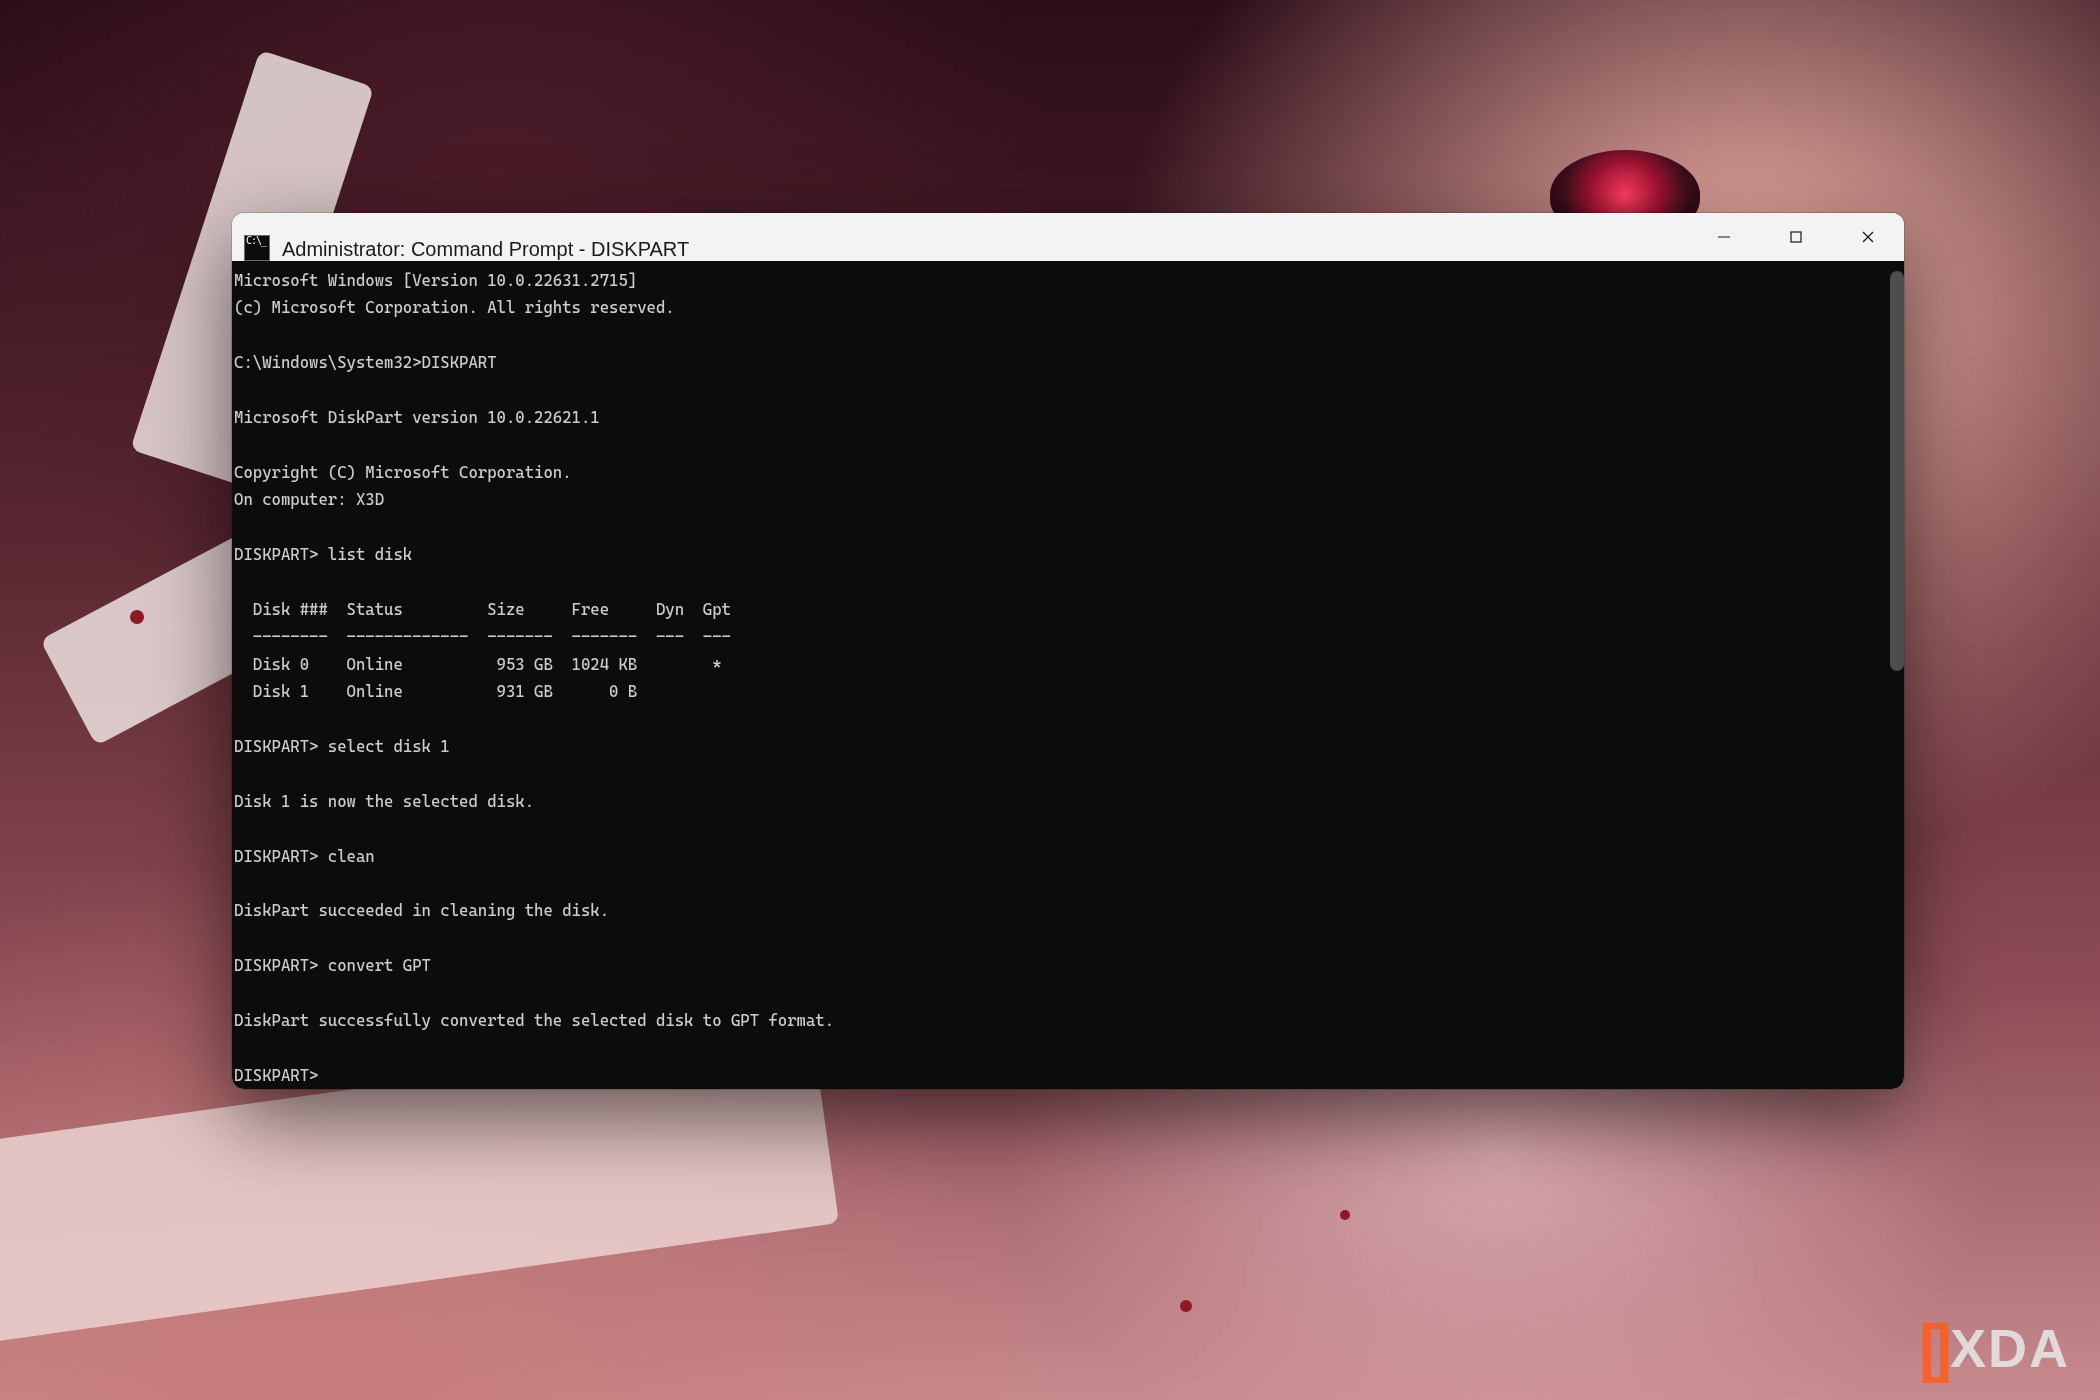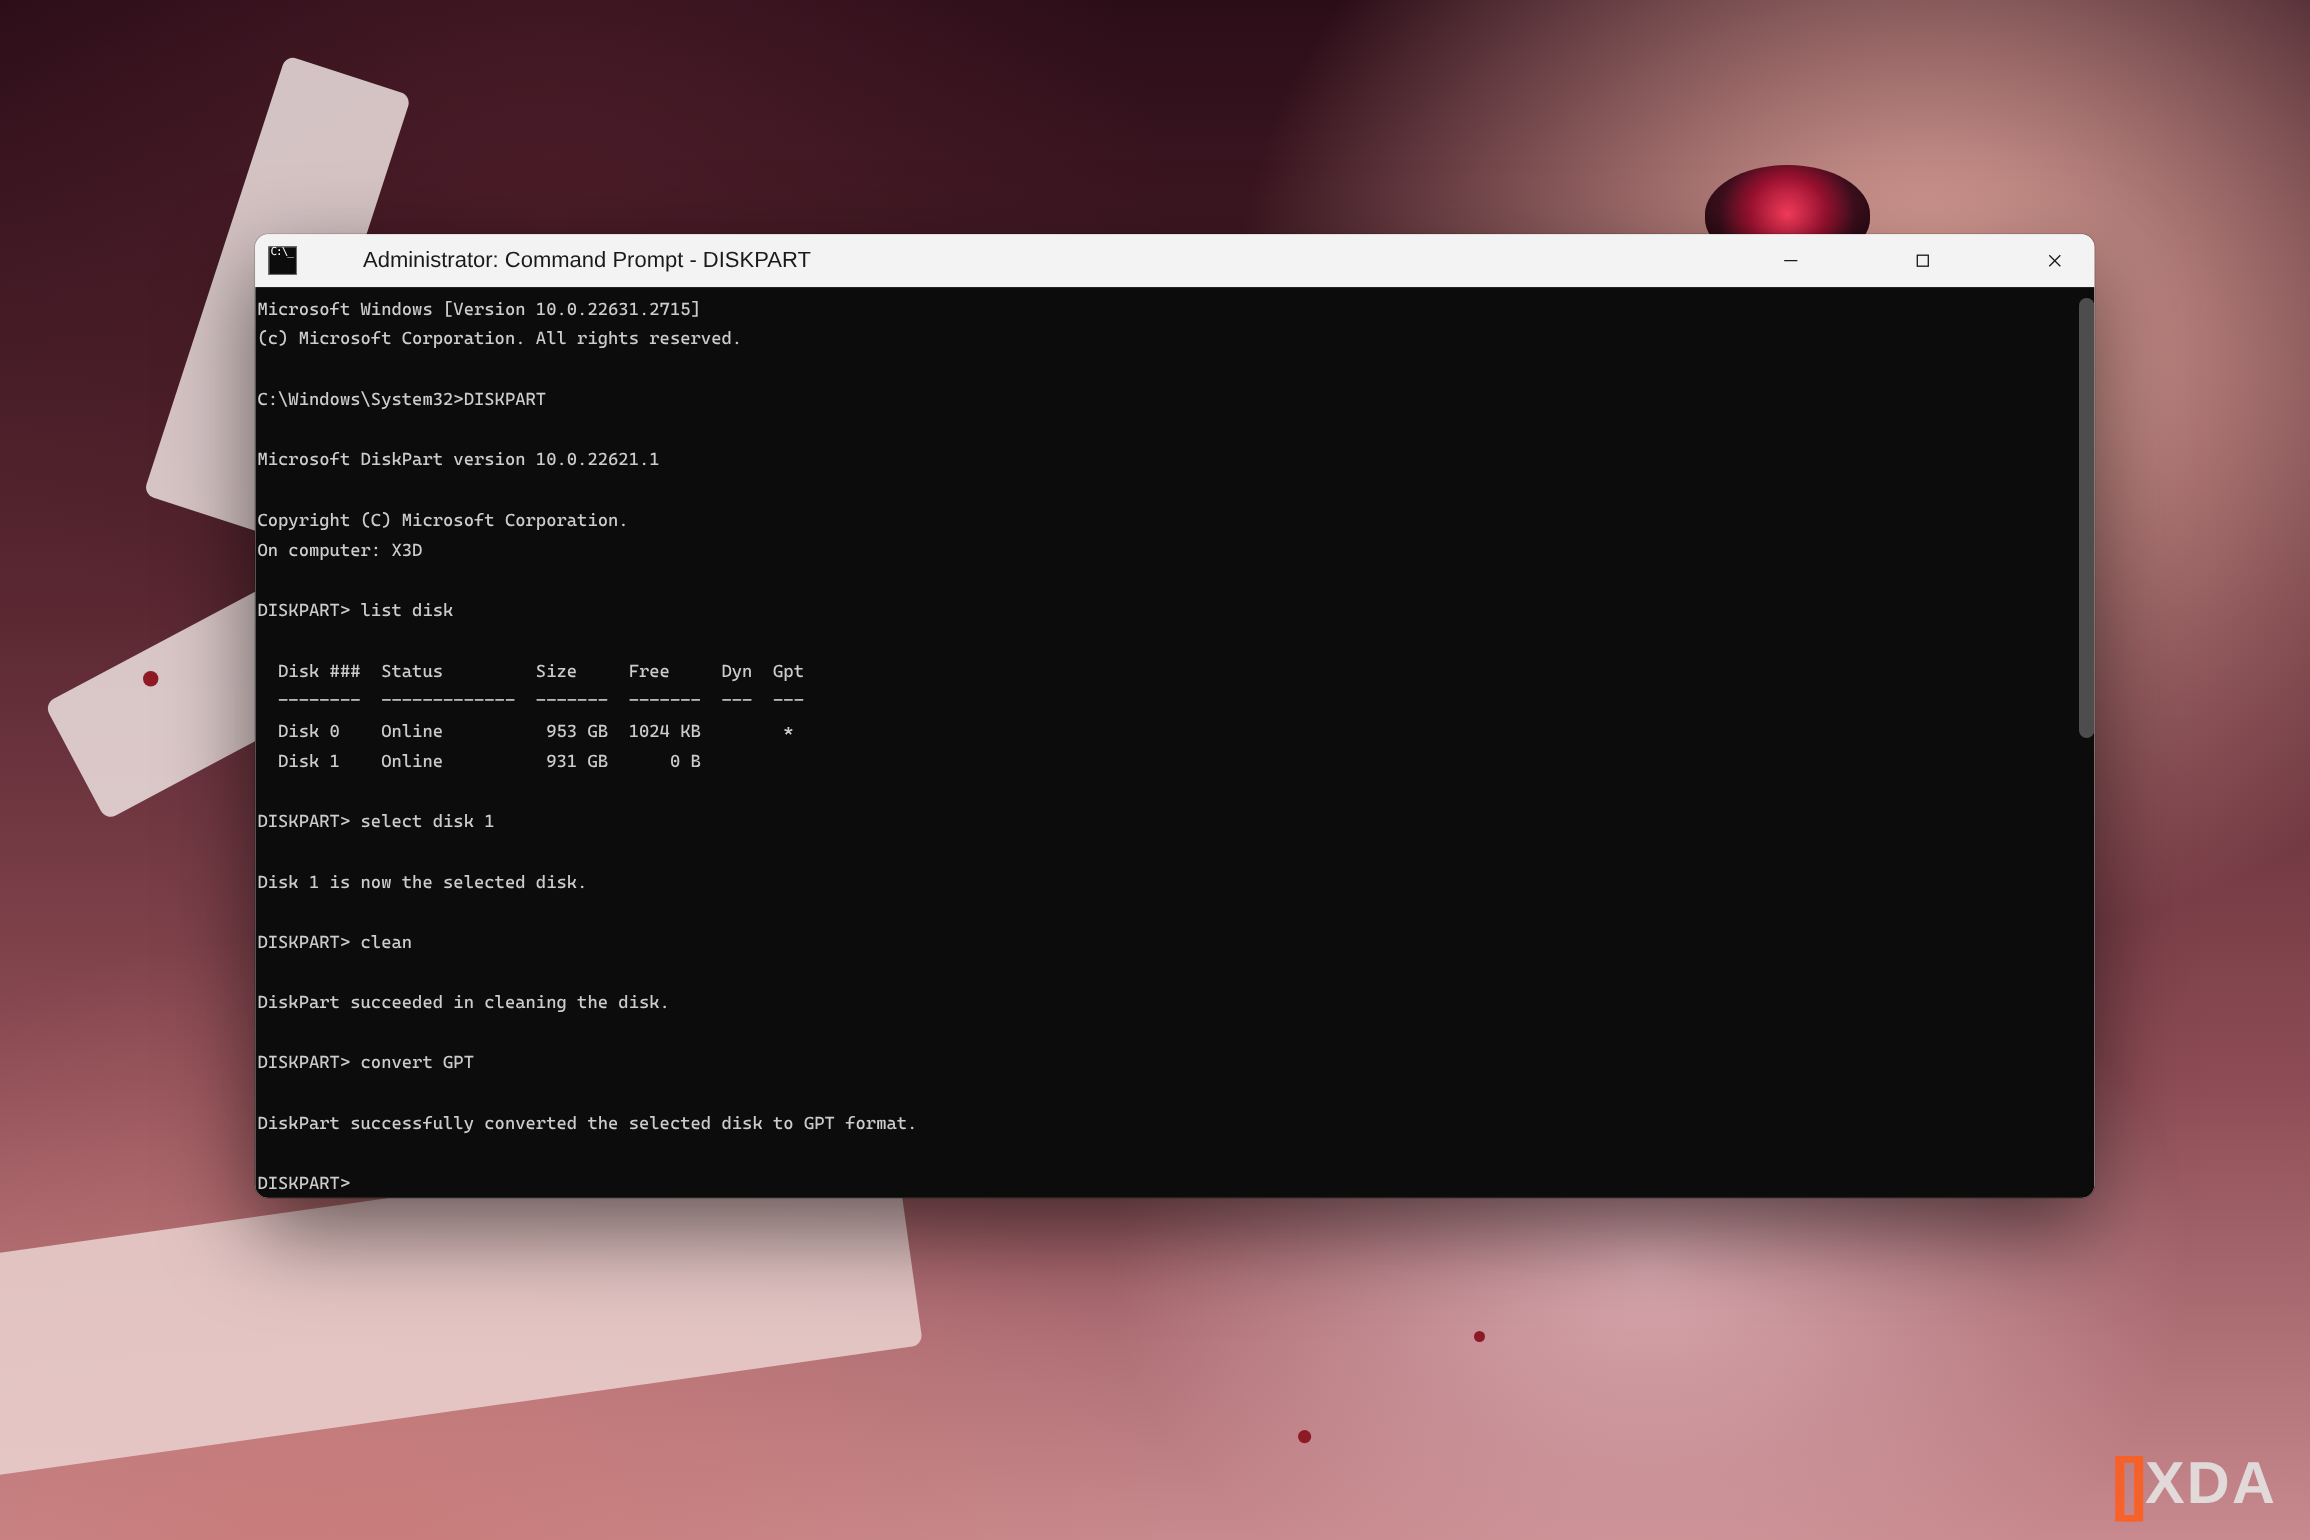--- a/index.html
+++ b/index.html
@@ -58,26 +58,25 @@
     overflow: hidden;
     display: flex;
     flex-direction: column;
   }
 
   .titlebar {
     height: 48px;
     flex: 0 0 48px;
     background: #f3f3f3;
     display: flex;
-    align-items: center;
+    align-items: flex-end;
     padding-left: 12px;
     font-size: 20px;
     color: #1a1a1a;
     user-select: none;
-    gap: 48px;
   }
   .titlebar .app-icon {
     width: 24px;
     height: 24px;
     margin-right: 12px;
     background: #0c0c0c;
     position: relative;
     border:1px solid #6a6a6a;
   }
   .titlebar .app-icon::before{

